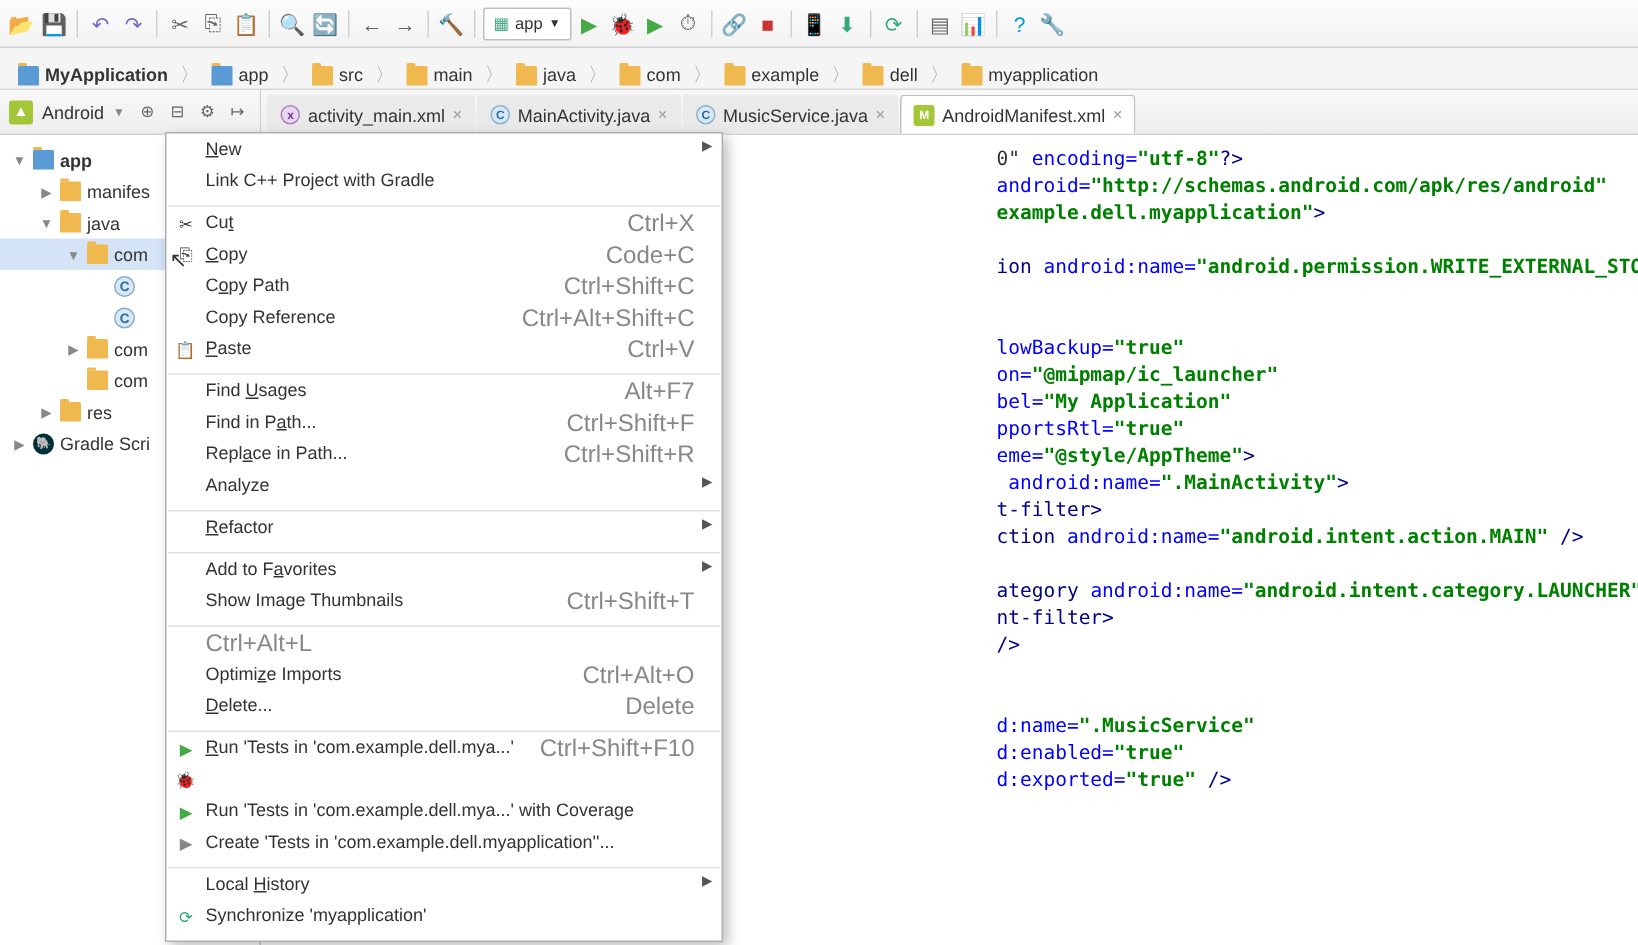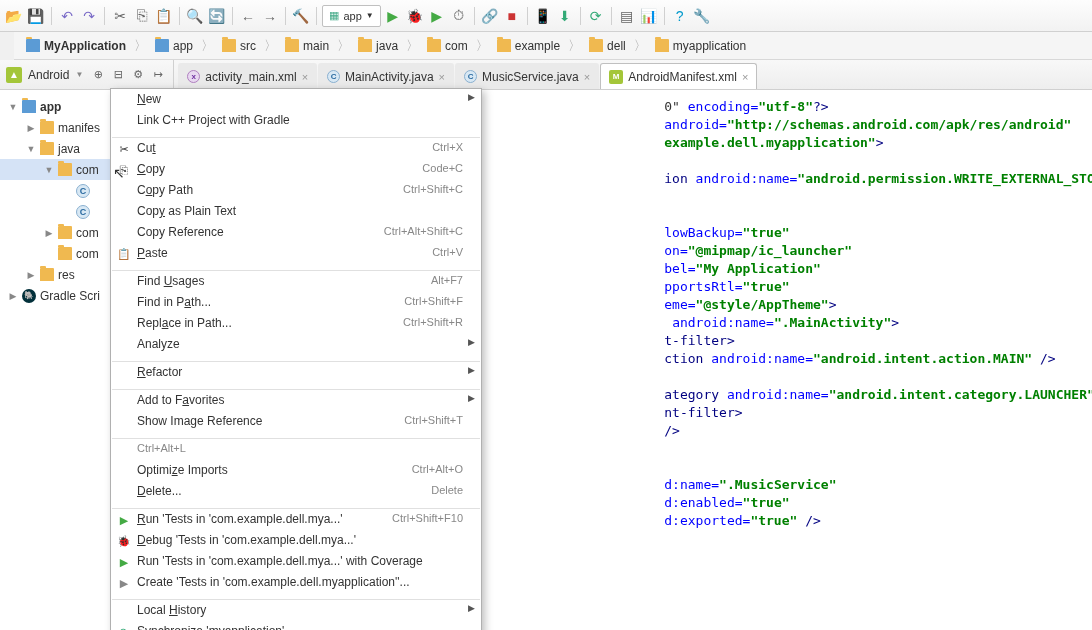--- a/index.html
+++ b/index.html
@@ -3,21 +3,21 @@
 <meta charset="utf-8">
 <style>
 * { margin:0; padding:0; box-sizing:border-box; }
 body { font-family:"Segoe UI",Tahoma,sans-serif; font-size:12px; background:#f0f0f0; color:#333; overflow:hidden; width:1092px; height:630px; position:relative; }
 
 .toolbar { height:32px; background:linear-gradient(#fdfdfd,#f2f2f2); border-bottom:1px solid #d0d0d0; display:flex; align-items:center; padding:0 4px; gap:2px; }
 .tb-ic { width:20px; height:20px; display:flex; align-items:center; justify-content:center; cursor:pointer; border-radius:2px; font-size:14px; color:#666; }
 .tb-sep { width:1px; height:18px; background:#d0d0d0; margin:0 3px; }
 .tb-combo { height:22px; border:1px solid #c0c0c0; background:#fff; display:flex; align-items:center; padding:0 6px; gap:4px; border-radius:2px; font-size:11px; }
 
-.breadcrumb { height:28px; background:#f5f5f5; border-bottom:1px solid #d8d8d8; display:flex; align-items:center; padding:0 6px;margin-left:14px; }
+.breadcrumb { height:28px; background:#f5f5f5; border-bottom:1px solid #d8d8d8; display:flex; align-items:flex-end; padding:0 6px; }
 .bc-item { display:flex; align-items:center; gap:4px; padding:2px 6px; cursor:pointer; }
 .bc-sep { color:#aaa; margin:0 2px; font-size:13px; }
 
 .layout { display:flex; height:calc(100% - 60px); }
 
 .project { width:280px; background:#fff; border-right:1px solid #d0d0d0; display:flex; flex-direction:column; }
 .proj-head { height:30px; background:linear-gradient(#f8f8f8,#eee); border-bottom:1px solid #d0d0d0; display:flex; align-items:center; padding:0 6px; gap:6px; }
 .proj-head .android-ic { width:16px; height:16px; background:#a4c639; border-radius:2px; display:flex; align-items:center; justify-content:center; color:#fff; font-size:10px; }
 .proj-title { flex:1; font-weight:normal; }
 .proj-tools { display:flex; gap:2px; }
@@ -45,21 +45,21 @@
 
 .code { flex:1; font-family:Consolas,Monaco,monospace; font-size:13px; line-height:18px; padding:8px 0 8px 490px; white-space:pre; overflow:hidden; }
 .s { color:#008000; font-weight:bold; }
 .a { color:#0000ff; }
 .nm { color:#000080; }
 
 .ctx-menu { position:absolute; left:110px; top:88px; width:372px; background:#fff; border:1px solid #b0b0b0; box-shadow:3px 3px 8px rgba(0,0,0,0.25); padding:3px 0; z-index:100; }
 .ctx-item { height:21px; display:flex; padding:0 18px 0 26px; position:relative; cursor:pointer; font-size:12px; }
 .ctx-label { flex:1; }
 .ctx-label u { text-decoration:underline; }
-.ctx-sc { color:#888; font-size:11px; }
+.ctx-sc { color:#888; font-size:16px; }
 .ctx-arr { position:absolute; right:6px; color:#555; font-size:9px; }
 .ctx-ic { position:absolute; left:5px; width:16px; height:16px; display:flex; align-items:center; justify-content:center; font-size:11px; }
 .ctx-sep { height:1px; background:#e0e0e0; margin:3px 1px; }
 
 .cursor-ptr { position:absolute; left:113px; top:165px; z-index:101; font-size:14px; pointer-events:none; }
 </style>
 </head>
 <body>
 
 <div class="toolbar">
@@ -264,23 +264,20 @@
     <div class="ctx-item">
       <span class="ctx-ic">⎘</span>
       <span class="ctx-label"><u>C</u>opy</span>
       <span class="ctx-sc">Code+C</span>
     </div>
     <div class="ctx-item">
       <span class="ctx-label">C<u>o</u>py Path</span>
       <span class="ctx-sc">Ctrl+Shift+C</span>
     </div>
     <div class="ctx-item">
-      <span class="ctx-label">Cop<u>y</u> as Plain Text</span>
-    </div>
-    <div class="ctx-item">
       <span class="ctx-label">Copy Reference</span>
       <span class="ctx-sc">Ctrl+Alt+Shift+C</span>
     </div>
     <div class="ctx-item">
       <span class="ctx-ic">📋</span>
       <span class="ctx-label"><u>P</u>aste</span>
       <span class="ctx-sc">Ctrl+V</span>
     </div>
     <div class="ctx-sep"></div>
     <div class="ctx-item">
@@ -303,21 +300,21 @@
     <div class="ctx-item">
       <span class="ctx-label"><u>R</u>efactor</span>
       <span class="ctx-arr">▶</span>
     </div>
     <div class="ctx-sep"></div>
     <div class="ctx-item">
       <span class="ctx-label">Add to F<u>a</u>vorites</span>
       <span class="ctx-arr">▶</span>
     </div>
     <div class="ctx-item">
-      <span class="ctx-label">Show Image Reference</span>
+      <span class="ctx-label">Show Image Thumbnails</span>
       <span class="ctx-sc">Ctrl+Shift+T</span>
     </div>
     <div class="ctx-sep"></div>
     <div class="ctx-item">
       <span class="ctx-sc">Ctrl+Alt+L</span>
     </div>
     <div class="ctx-item">
       <span class="ctx-label">Optimi<u>z</u>e Imports</span>
       <span class="ctx-sc">Ctrl+Alt+O</span>
     </div>
@@ -326,21 +323,20 @@
       <span class="ctx-sc">Delete</span>
     </div>
     <div class="ctx-sep"></div>
     <div class="ctx-item">
       <span class="ctx-ic" style="color: rgb(68, 170, 68);">▶</span>
       <span class="ctx-label"><u>R</u>un 'Tests in 'com.example.dell.mya...'</span>
       <span class="ctx-sc">Ctrl+Shift+F10</span>
     </div>
     <div class="ctx-item">
       <span class="ctx-ic">🐞</span>
-      <span class="ctx-label"><u>D</u>ebug 'Tests in 'com.example.dell.mya...'</span>
     </div>
     <div class="ctx-item">
       <span class="ctx-ic" style="color: rgb(68, 170, 68);">▶</span>
       <span class="ctx-label">Run 'Tests in 'com.example.dell.mya...' with Coverage</span>
     </div>
     <div class="ctx-item">
       <span class="ctx-ic" style="color: rgb(136, 136, 136);">▶</span>
       <span class="ctx-label">Create 'Tests in 'com.example.dell.myapplication''...</span>
     </div>
     <div class="ctx-sep"></div>

